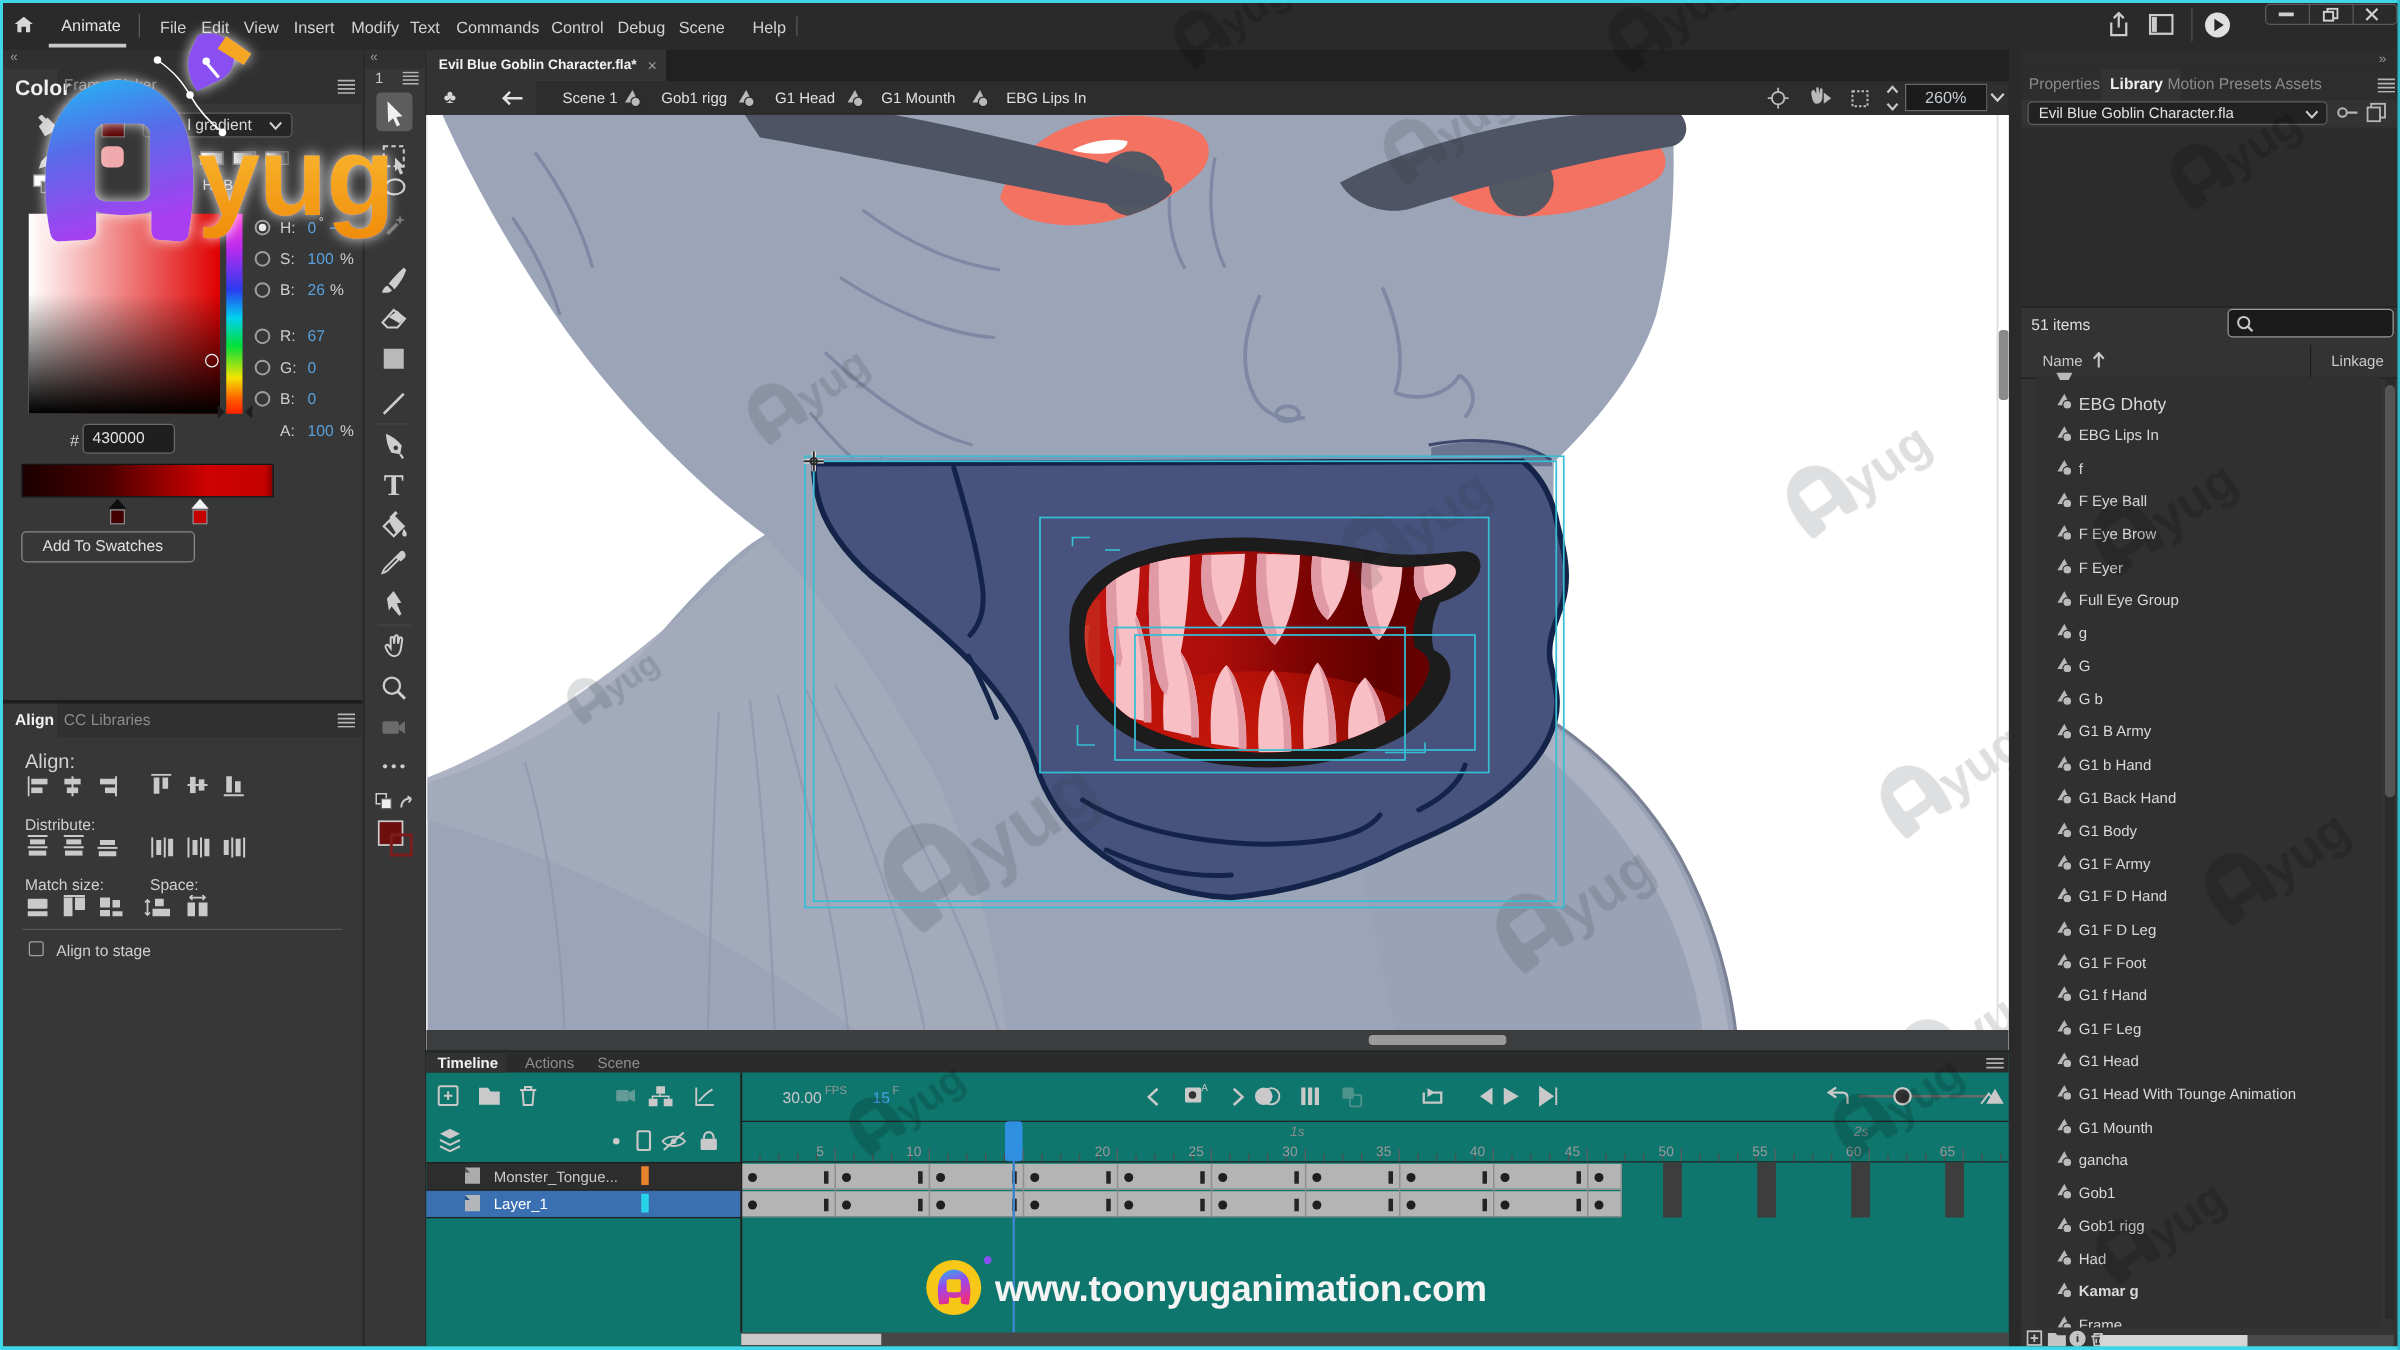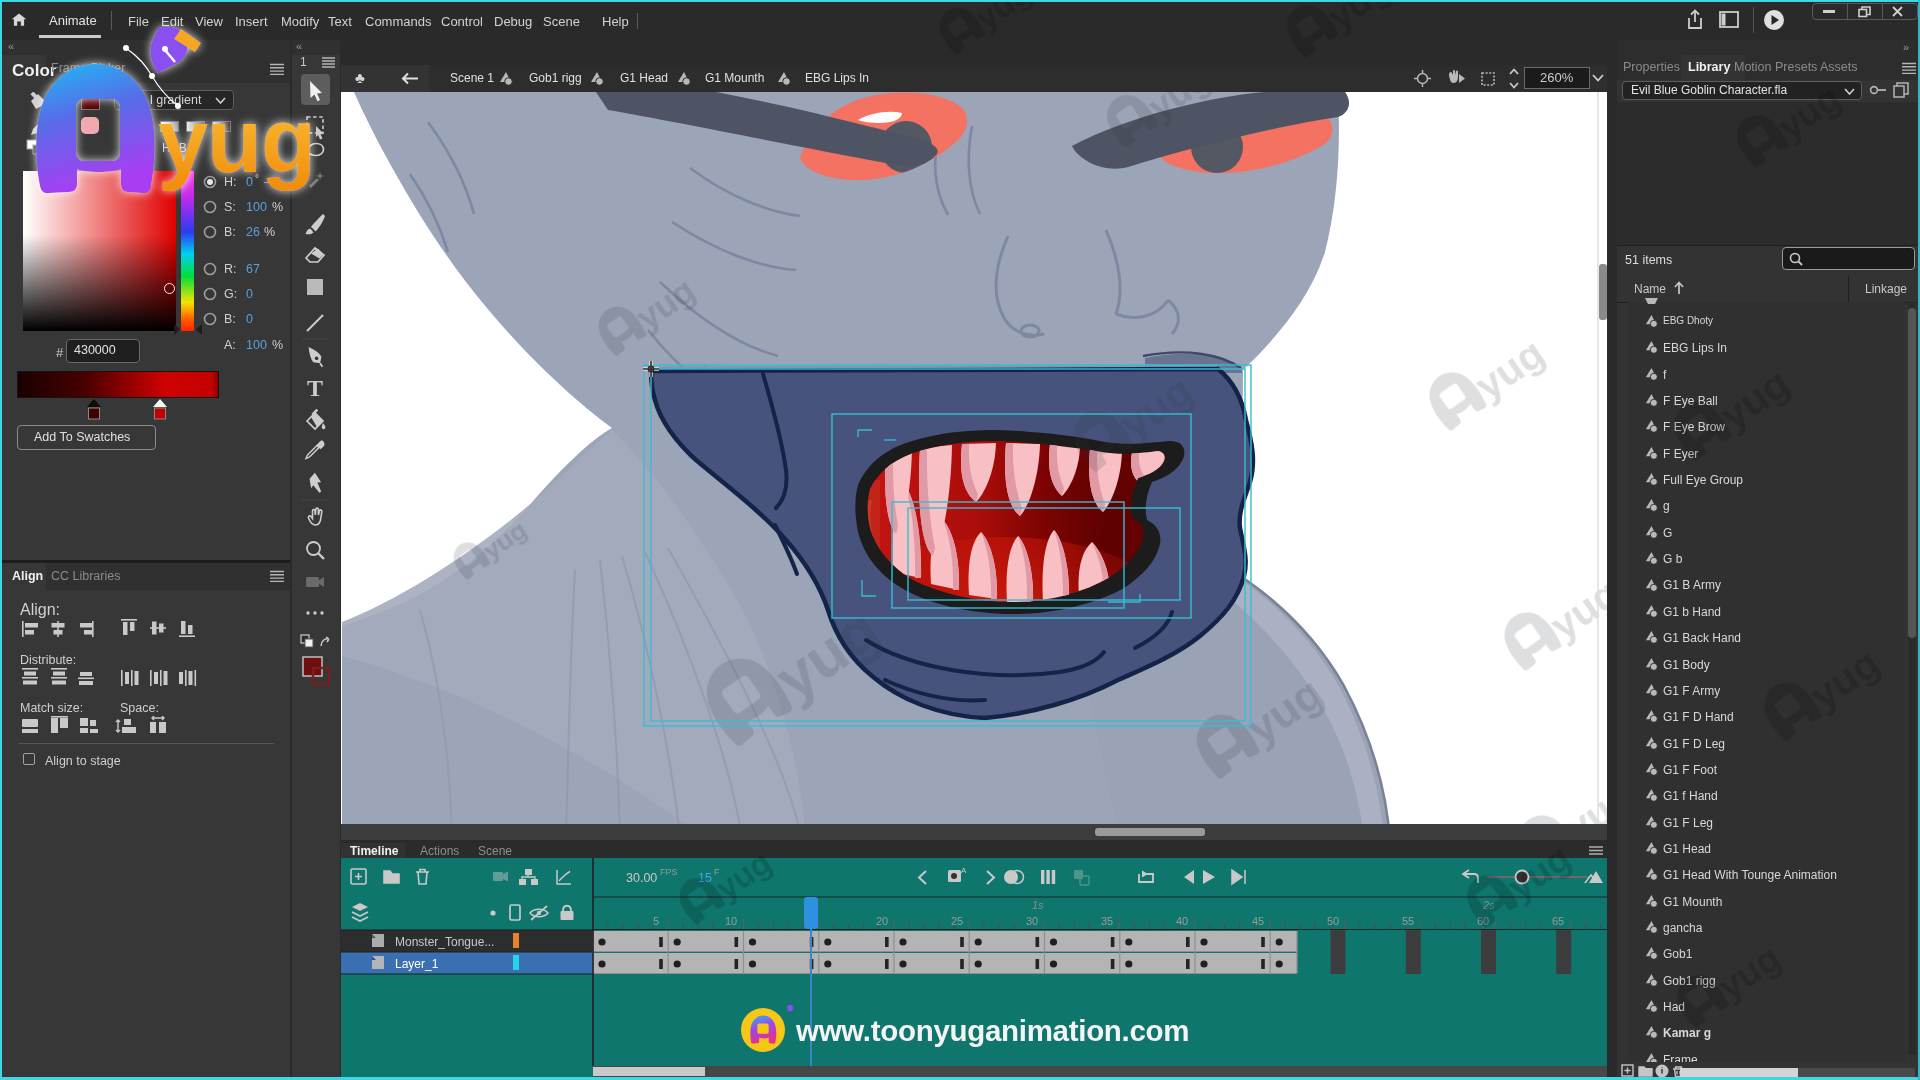--- a/index.html
+++ b/index.html
@@ -342,20 +342,25 @@
 
         <rect x="11" y="581" width="19" height="19" fill="#6e0f0f" stroke="#c9c9c9" stroke-width="1.4"></rect>
         <rect x="21" y="592" width="16" height="16" fill="none" stroke="#7c1d1d" stroke-width="2.4"></rect>
 
         <path d="M10 263 H36" stroke="#474747" stroke-width="1"></path>
         <path d="M10 424 H36" stroke="#474747" stroke-width="1"></path>
       </g>
     </svg>
   </div>
 
+  <div class="abs" id="tabbar" style="left:341px;top:40px;width:1266px;height:25px;background:#212121;">
+    <div class="abs" style="left:0;top:0;width:192px;height:25px;background:#333333;"></div>
+    <div class="txt" style="left:10px;top:6px;font-size:11px;font-weight:bold;color:#f2f2f2;">Evil Blue Goblin Character.fla*</div>
+    <div class="txt" style="left:177px;top:5px;font-size:13px;color:#9a9a9a;">×</div>
+  </div>
 
   <div class="abs" id="editbar" style="left:341px;top:65px;width:1266px;height:27px;background:#2d2d2d;">
     <div class="abs" style="left:0;top:0;width:88px;height:27px;background:#333333;"></div>
     <div class="txt" style="left:14px;top:4px;font-size:15px;color:#d5d5d5;">♣</div>
     <svg class="abs" style="left:60px;top:7px;" width="18" height="13" viewBox="0 0 18 13">
       <path d="M17 6.5 H2 M7 1.5 L2 6.5 L7 11.5" stroke="#e0e0e0" stroke-width="2" fill="none"></path>
     </svg>
     <div class="txt" style="left:109px;top:6px;font-size:12px;color:#e0e0e0;">Scene 1</div>
     <svg class="abs" style="left:157px;top:6px;" width="16" height="15" viewBox="0 0 16 15">
       <path d="M2 11 L8 1 L13 11 Z" fill="#b9b9b9"></path>
@@ -831,21 +836,21 @@
 
     <div class="abs" style="left:11px;top:262px;width:277px;height:760px;background:#303030;"></div>
     <div id="liblist">
     <svg class="abs" style="left:27px;top:258px;" width="15" height="8" viewBox="0 0 15 8">
           <path d="M1 0 L14 0 L11 6 L4 6 Z" fill="#b9b9b9"></path>
         </svg>
     <svg class="abs" style="left:27px;top:274px;" width="15" height="14" viewBox="0 0 16 15">
           <path d="M2 11 L8 1 L13 11 Z" fill="#b9b9b9"></path>
           <circle cx="10.5" cy="10.5" r="3.8" fill="#b9b9b9" stroke="#2b2b2b" stroke-width="1"></circle>
         </svg>
-    <div class="txt" style="left:46px;top:275px;font-size:10px;color:#d8d8d8;text-align:right;">EBG Dhoty</div>
+    <div class="txt" style="left:46px;top:275px;font-size:14px;color:#d8d8d8;text-align:right;">EBG Dhoty</div>
     <svg class="abs" style="left:27px;top:300px;" width="15" height="14" viewBox="0 0 16 15">
           <path d="M2 11 L8 1 L13 11 Z" fill="#b9b9b9"></path>
           <circle cx="10.5" cy="10.5" r="3.8" fill="#b9b9b9" stroke="#2b2b2b" stroke-width="1"></circle>
         </svg>
     <div class="txt" style="left:46px;top:301px;font-size:12px;color:#d8d8d8;">EBG Lips In</div>
     <svg class="abs" style="left:27px;top:327px;" width="15" height="14" viewBox="0 0 16 15">
           <path d="M2 11 L8 1 L13 11 Z" fill="#b9b9b9"></path>
           <circle cx="10.5" cy="10.5" r="3.8" fill="#b9b9b9" stroke="#2b2b2b" stroke-width="1"></circle>
         </svg>
     <div class="txt" style="left:46px;top:328px;font-size:12px;color:#d8d8d8;">f</div>

